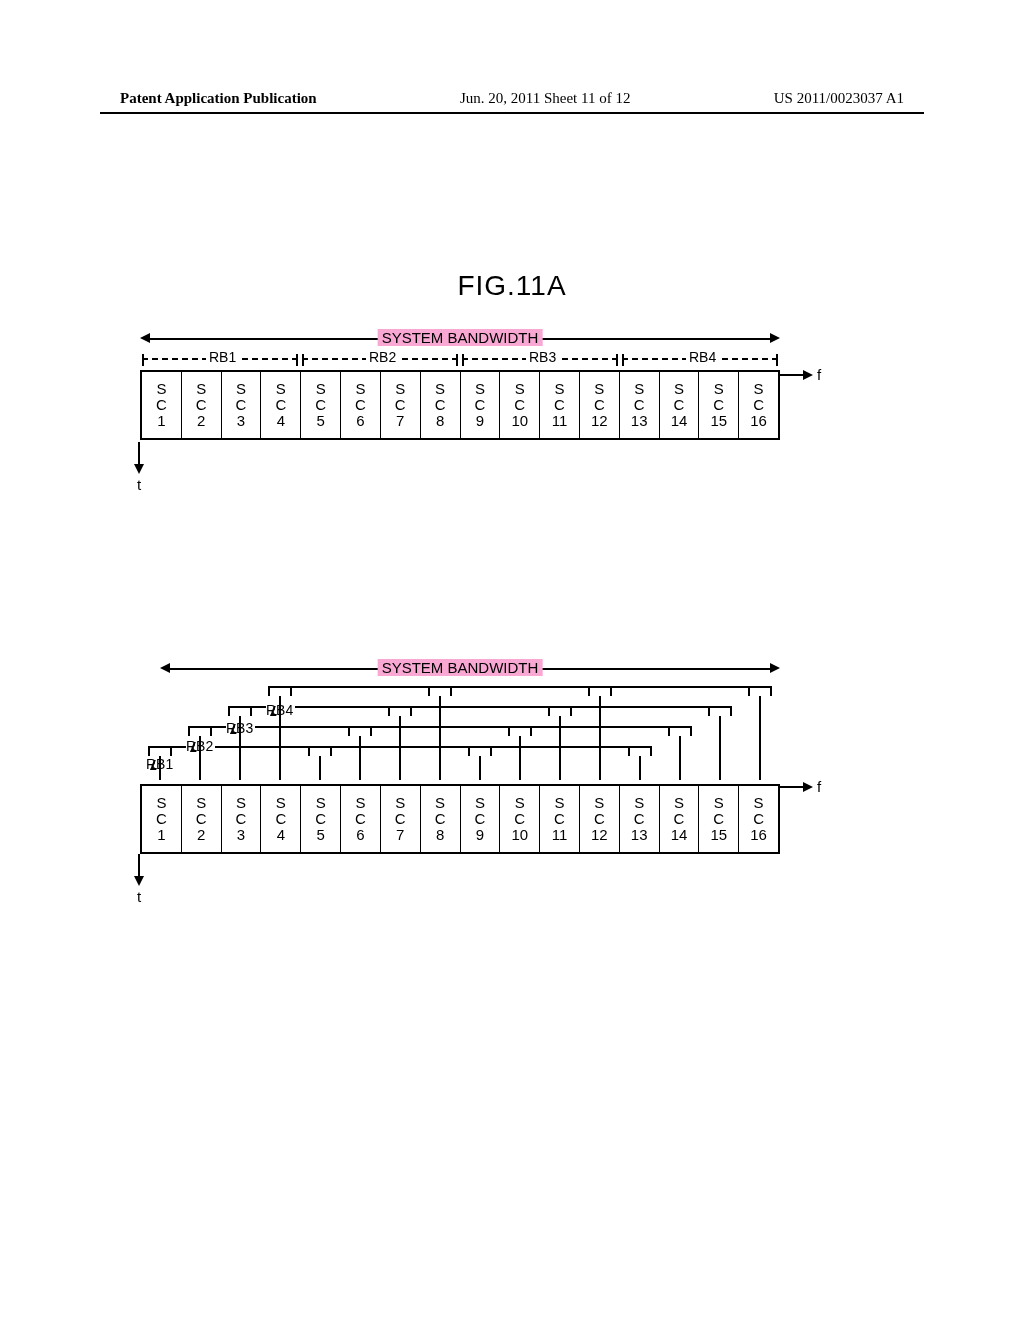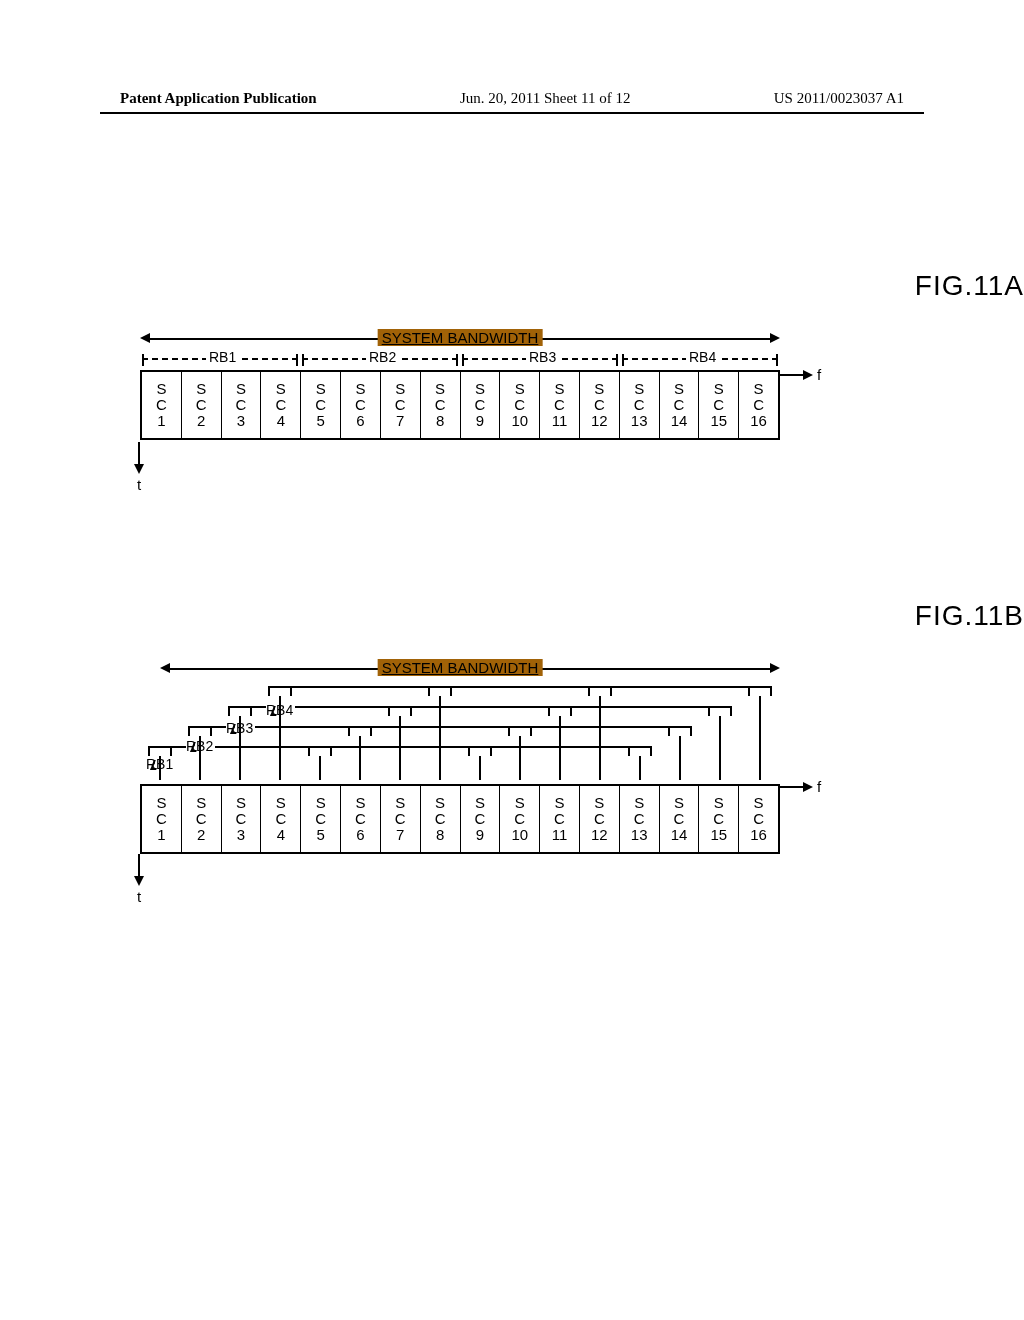--- a/index.html
+++ b/index.html
@@ -32,21 +32,21 @@
       position: absolute;
       top: 112px;
       left: 100px;
       right: 100px;
       height: 2px;
       background: #000;
     }
     .fig-title {
       font-size: 28px;
       font-weight: 500;
-      text-align: right;
+      text-align: center;
       letter-spacing: 1px;
     }
     .fig-a-title { position: absolute; top: 270px; width: 100%; }
     .fig-b-title { position: absolute; top: 600px; width: 100%; }
 
     
     .fig-a {
       position: absolute;
       top: 330px;
       left: 140px;
@@ -65,25 +65,24 @@
     }
     .dim-arrow .line {
       position: absolute;
       top: 8px;
       height: 2px;
       background: #000;
     }
     .dim-arrow .lbl {
       position: absolute;
       top: -1px;
-      background: #a16207;
+      background: #f9a8d4;
       padding: 0 4px;
       font-size: 15px;
       white-space: nowrap;
-      text-decoration: underline;
     }
     .arrowhead-l, .arrowhead-r {
       position: absolute;
       top: 3px;
       width: 0; height: 0;
       border-top: 5px solid transparent;
       border-bottom: 5px solid transparent;
     }
     .arrowhead-l { border-right: 10px solid #000; }
     .arrowhead-r { border-left: 10px solid #000; }
@@ -320,21 +319,20 @@
       <span>f</span>
     </div>
 
     <div class="axis-t" style="left:-6px;top:112px;">
       <div class="shaft"></div>
         <div class="head"></div>
       <span>t</span>
     </div>
   </div>
 
-  <div class="fig-title fig-b-title">FIG.11B</div>
 
   <div class="fig-b">
 
     <div class="dim-arrow" style="width:640px;left:0;margin-left:0;position:relative;">
       <div class="arrowhead-l" style="left:20px;"></div>
       <div class="line" style="left:26px;right:6px;"></div>
       <div class="arrowhead-r" style="right:0;"></div>
       <div class="lbl" style="left:50%;transform:translateX(-50%);">SYSTEM BANDWIDTH</div>
     </div>
 

